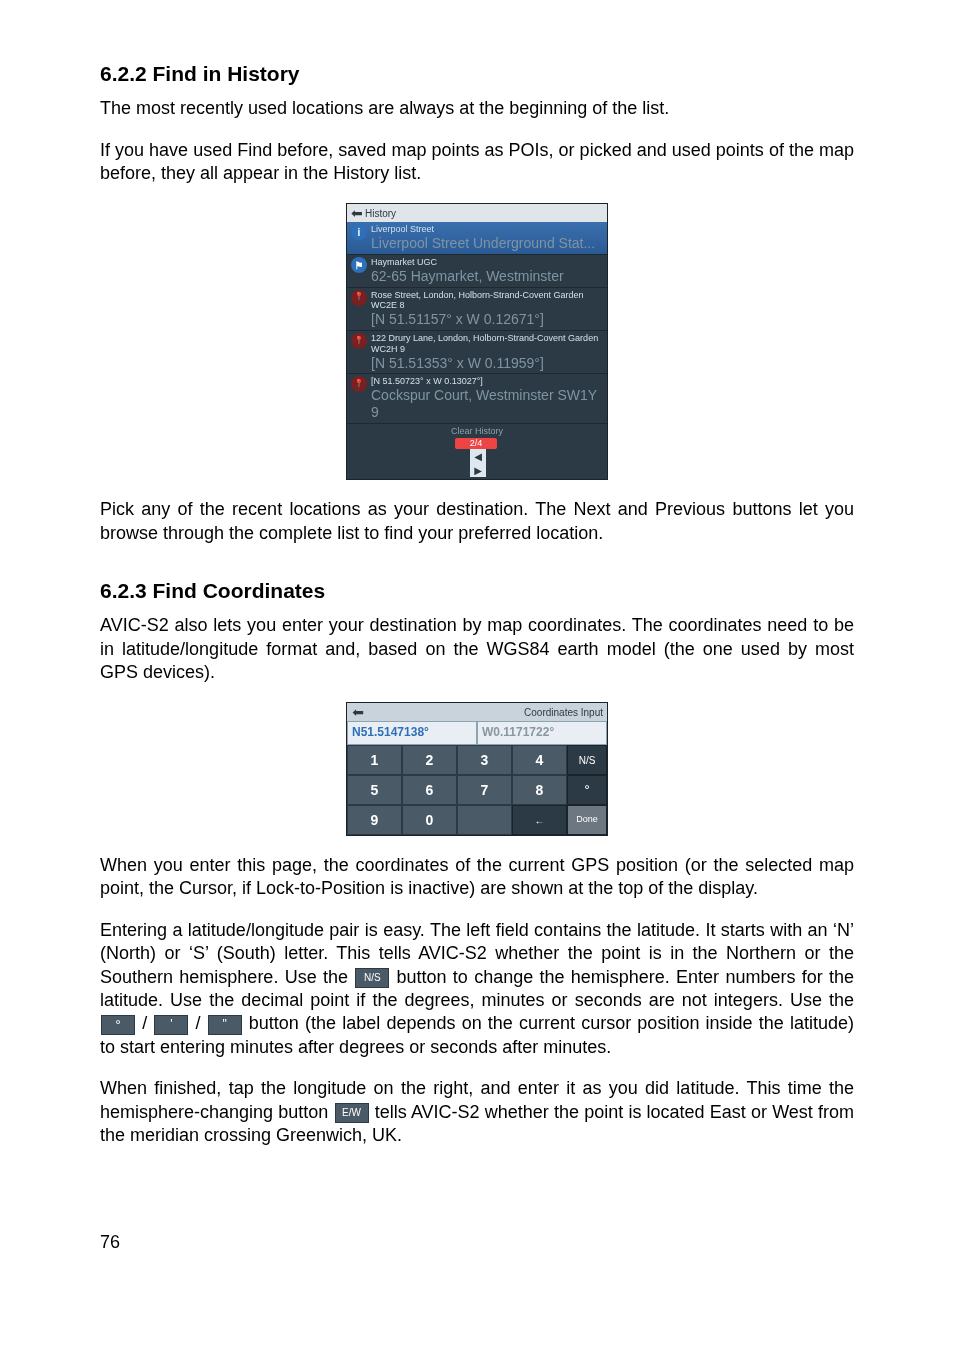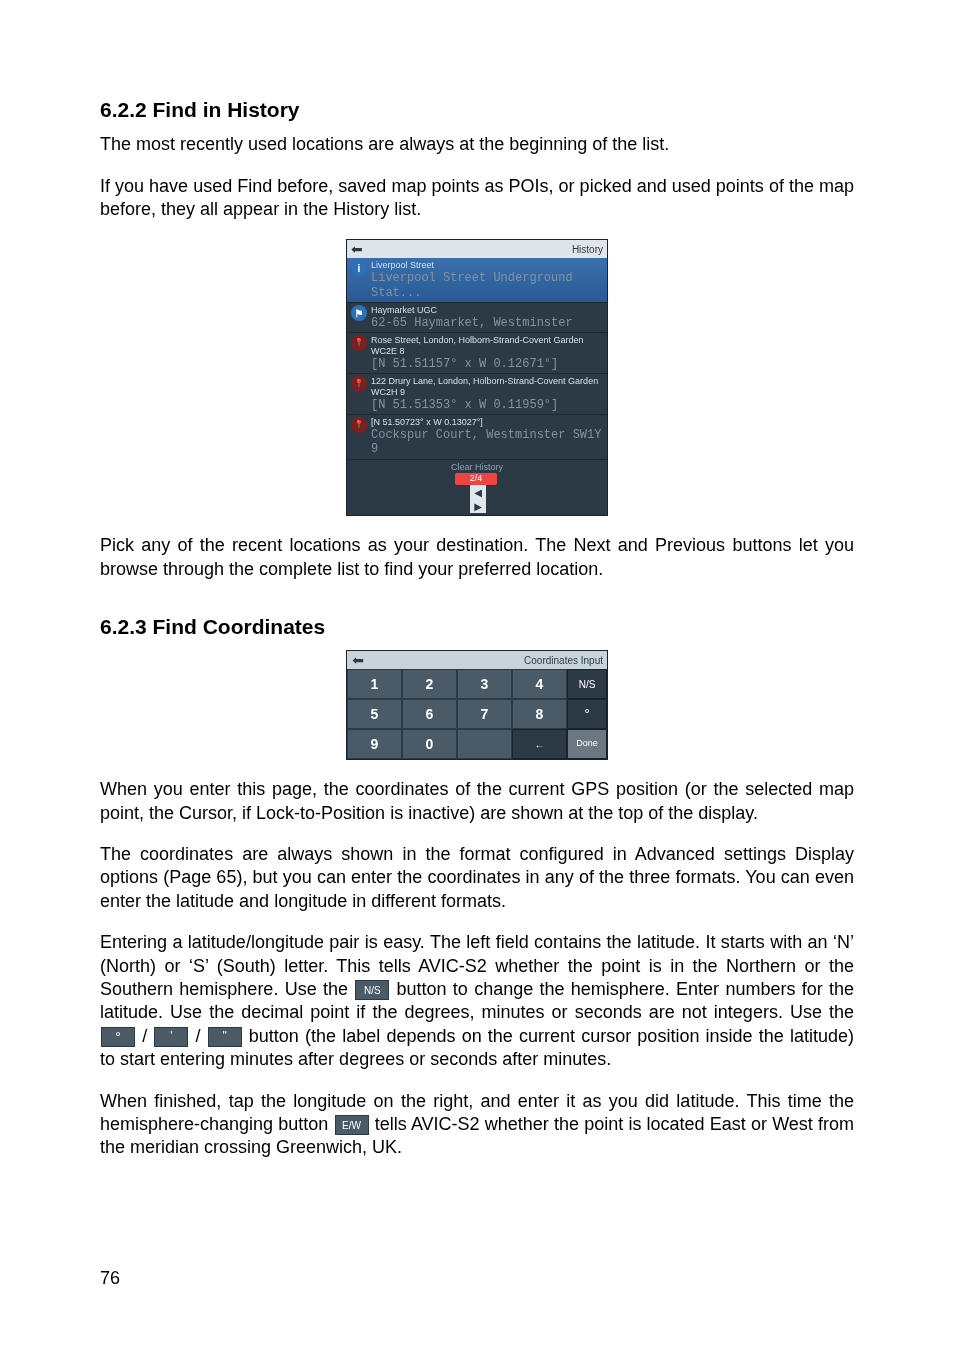--- a/index.html
+++ b/index.html
@@ -7,21 +7,20 @@
     padding: 0;
     background: #ffffff;
     width: 954px;
   }
   .page {
     padding: 60px 100px 40px 100px;
     font-family: Arial, Helvetica, sans-serif;
     color: #000;
     font-size: 18px;
     line-height: 1.3;
-    margin-top: 36px;
   }
   h2 {
     font-size: 21px;
     font-weight: bold;
     margin: 0 0 10px 0;
   }
   p {
     margin: 0 0 18px 0;
     text-align: justify;
   }
@@ -47,21 +46,21 @@
     font-size: 10px;
   }
   .hist-header .arrow {
     width: 14px;
     font-size: 14px;
     line-height: 14px;
     color: #2c3a45;
   }
   .hist-header .title {
     flex: 1;
-    text-align: right;
+    text-align: left;
   }
   .hist-row {
     display: flex;
     align-items: flex-start;
     padding: 2px 4px;
     border-bottom: 1px solid #1e2830;
   }
   .hist-row.sel {
     background: linear-gradient(#3a6fae, #2a5a94);
   }
@@ -72,21 +71,21 @@
     margin-right: 4px;
     flex: 0 0 16px;
     display:flex;align-items:center;justify-content:center;
     font-size:10px;font-weight:bold;color:#fff;
   }
   .i-info { background:#2d6fb8; }
   .i-flag { background:#2d6fb8; }
   .i-pin  { background:#7a2020; color:#fff; font-size:8px; }
   .hist-text { flex:1; line-height:1.2; }
   .hist-main { color:#cfe1ef; }
-  .hist-sub  { color:#7f94a3; font-size:12px;font-family:Liberation Mono, monospace; }
+  .hist-sub  { color:#7f94a3; font-size:14px; }
   .hist-footer {
     display:flex; align-items:center; padding:2px 4px;
     font-size:9px; color:#8da0ae;flex-direction:column;
   }
   .hist-footer .spacer { flex:1; }
   .hist-footer .page-badge {
     background:#ef4444; color:#fff; padding:0 15px; border-radius:2px; margin-right:2px;
   }
   .hist-footer .nav {
     width:16px; height:14px; background:#dfe8ef; color:#2c3a45;
@@ -208,26 +207,31 @@
       </div>
     </div>
   </div>
 
   <p>Pick any of the recent locations as your destination. The Next and Previous buttons let you browse through the complete list to find your preferred location.</p>
 
   <div style="height:14px"></div>
 
   <h2>6.2.3  Find Coordinates</h2>
 
+  <p>AVIC-S2 also lets you enter your destination by map coordinates. The coordinates need to be in latitude/longitude format and, based on the WGS84 earth model (the one used by most GPS devices).</p>
 
   <div class="center-block">
     <div class="coord">
       <div class="coord-header">
         <span class="arrow">⬅</span>
         <span class="title">Coordinates Input</span>
+      </div>
+      <div class="coord-fields">
+        <div>N51.5147138°</div>
+        <div class="grey">W0.1171722°</div>
       </div>
       <div class="coord-grid">
         <div class="key">1</div>
         <div class="key">2</div>
         <div class="key">3</div>
         <div class="key">4</div>
         <div class="side">N/S</div>
 
         <div class="key">5</div>
         <div class="key">6</div>
@@ -239,21 +243,20 @@
         <div class="key">0</div>
         <div class="blank"></div>
         <div class="side">←</div>
         <div class="side done">Done</div>
       </div>
     </div>
   </div>
 
   <p>When you enter this page, the coordinates of the current GPS position (or the selected map point, the Cursor, if Lock-to-Position is inactive) are shown at the top of the display.</p>
 
-  <p>The coordinates are always shown in the format configured in Advanced settings Display options (Page 65), but you can enter the coordinates in any of the three formats. You can even enter the latitude and longitude in different formats.</p>
 
   <p>
     <span>Entering a latitude/longitude pair is easy. The left field contains the latitude. It starts with an ‘N’ (North) or ‘S’ (South) letter. This tells AVIC-S2 whether the point is in the Northern or the Southern hemisphere. Use the </span><span class="inline-key">N/S</span><span> button to change the hemisphere. Enter numbers for the latitude. Use the decimal point if the degrees, minutes or seconds are not integers. Use the </span><span class="inline-key deg">°</span><span> / </span><span class="inline-key lg">'</span><span> / </span><span class="inline-key lg">"</span><span> button (the label depends on the current cursor position inside the latitude) to start entering minutes after degrees or seconds after minutes.</span>
   </p>
 
   <p>
     <span>When finished, tap the longitude on the right, and enter it as you did latitude. This time the hemisphere-changing button </span><span class="inline-key">E/W</span><span> tells AVIC-S2 whether the point is located East or West from the meridian crossing Greenwich, UK.</span>
   </p>
 
   <div class="footer-num">76</div>

